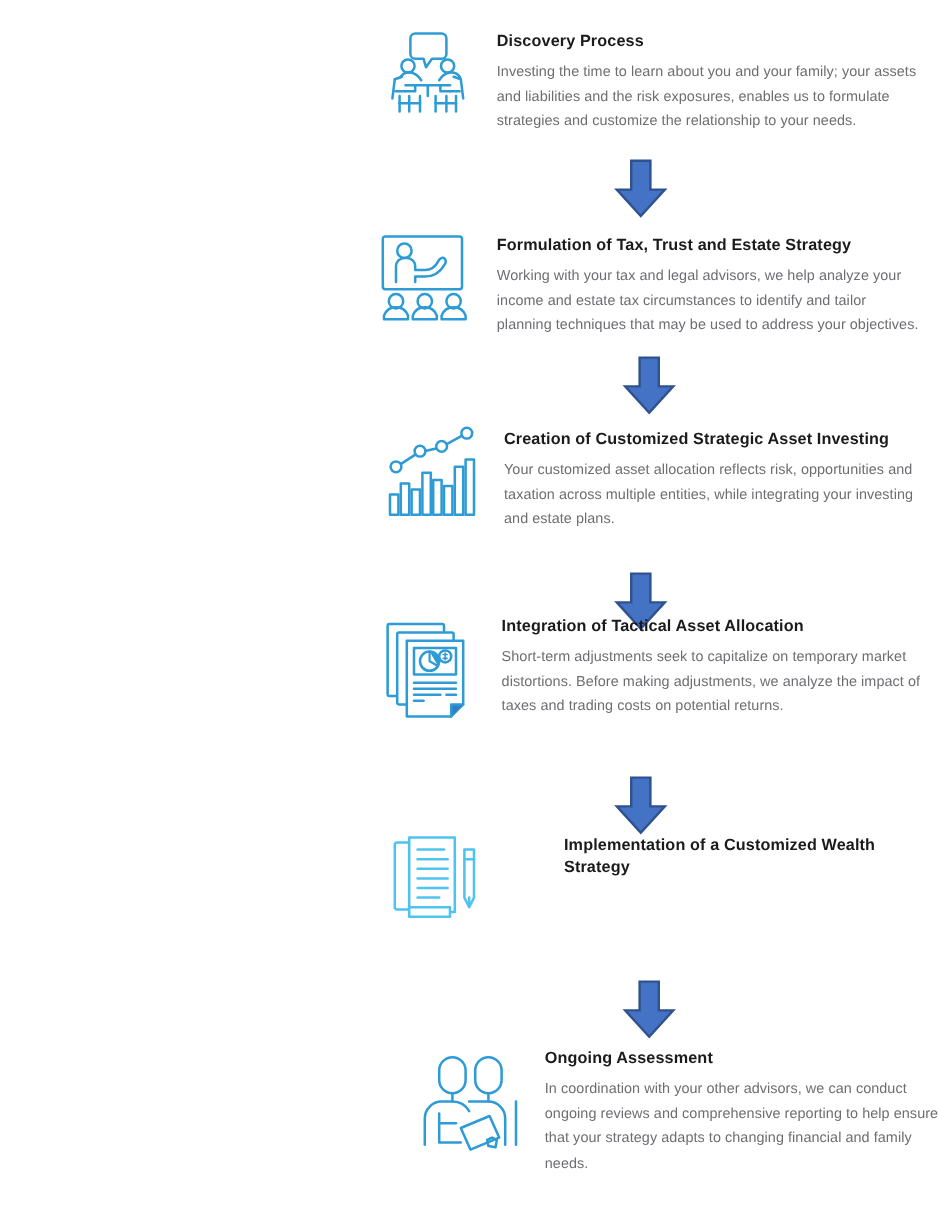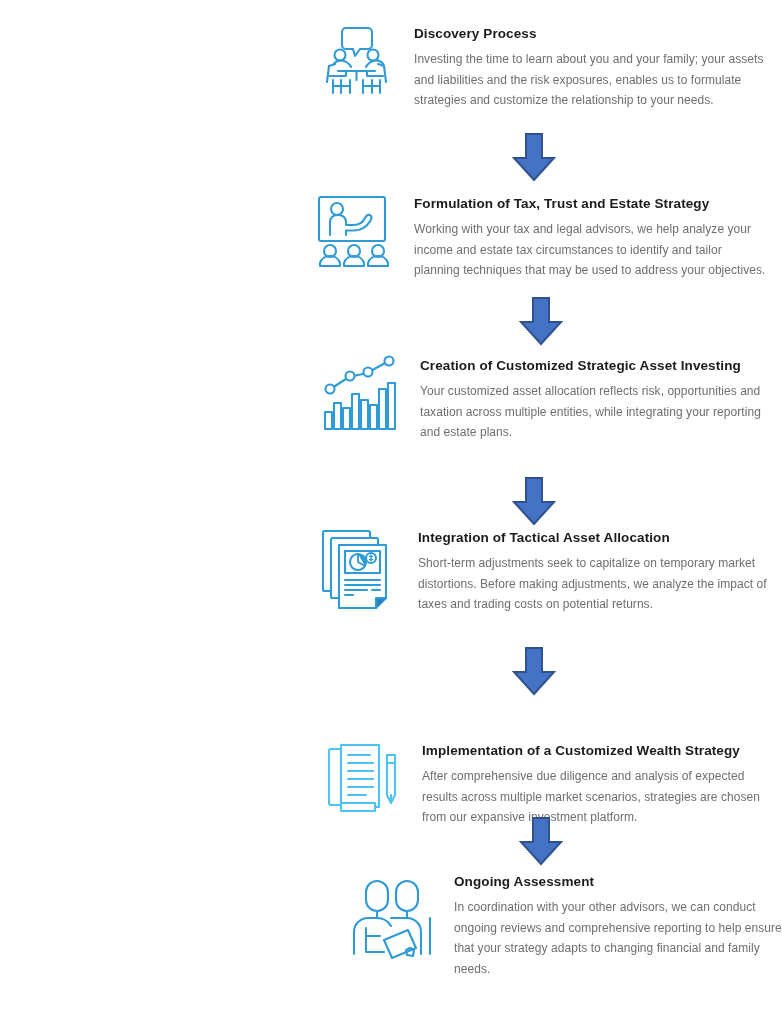--- a/index.html
+++ b/index.html
@@ -140,31 +140,31 @@
           <rect x="31" y="38" width="7" height="35"></rect>
           <rect x="40" y="44" width="7" height="29"></rect>
           <rect x="49" y="49" width="7" height="24"></rect>
           <rect x="58" y="33" width="7" height="40"></rect>
           <rect x="67" y="27" width="7" height="46"></rect>
         </g>
       </svg>
     </div>
     <div class="text-cell" style="padding-left:10px; width:352px;">
       <div class="step-title">Creation of Customized Strategic Asset Investing</div>
-      <div class="step-body">Your customized asset allocation reflects risk, opportunities and taxation across multiple entities, while integrating your reporting and estate plans.</div>
+      <div class="step-body">Your customized asset allocation reflects risk, opportunities and taxation across multiple entities, while integrating your investing and estate plans.</div>
     </div>
   </div>
 
   <div class="arrow" style="left:511px; top:478px;">
     <svg width="46" height="48" viewBox="0 0 46 48">
       <polygon points="15,0 31,0 31,24 43,24 23,46 3,24 15,24" fill="#4472c4" stroke="#2f528f" stroke-width="2"></polygon>
     </svg>
   </div>
 
-  <div class="step" style="left:312px; top:528px; width:460px;">
+  <div class="step" style="left:312px; top:512px; width:460px;align-items:flex-end;">
     <div class="icon-cell" style="width:92px;">
       <svg width="76" height="82" viewBox="0 0 76 82">
         <g fill="none" stroke="#2e9bd6" stroke-width="2.1" stroke-linecap="round" stroke-linejoin="round">
           <rect x="3" y="3" width="47" height="60" rx="1.5"></rect>
           <rect x="11" y="10" width="47" height="60" rx="1.5" fill="#ffffff"></rect>
           <path d="M19 17 h47 v53 l-10 10 h-37 z" fill="#ffffff"></path>
           <path d="M66 70 h-10 v10" fill="#2f7fc4" stroke="#2e9bd6"></path>
           <rect x="25" y="23" width="35" height="22"></rect>
           <circle cx="38" cy="34" r="8"></circle>
           <path d="M38 34 l0 -8 M38 34 l7 4" stroke-width="1.8"></path>
@@ -184,42 +184,41 @@
       <div class="step-body">Short-term adjustments seek to capitalize on temporary market distortions. Before making adjustments, we analyze the impact of taxes and trading costs on potential returns.</div>
     </div>
   </div>
 
   <div class="arrow" style="left:511px; top:648px;">
     <svg width="46" height="48" viewBox="0 0 46 48">
       <polygon points="15,0 31,0 31,24 43,24 23,46 3,24 15,24" fill="#4472c4" stroke="#2f528f" stroke-width="2"></polygon>
     </svg>
   </div>
 
-  <div class="step" style="left:318px; top:741px; width:460px;">
+  <div class="step" style="left:318px; top:694px; width:460px;gap:48px;">
     <div class="icon-cell" style="width:90px;">
       <svg width="76" height="76" viewBox="0 0 76 76">
         <g fill="none" stroke="#4ec3f0" stroke-width="2.1" stroke-linecap="round" stroke-linejoin="round">
           <path d="M6 8 h10 v56 h-10 a2 2 0 0 1 -2 -2 v-52 a2 2 0 0 1 2 -2 z"></path>
           <path d="M16 4 h38 v62 h-38 z" fill="#ffffff"></path>
           <path d="M16 62 h34 v8 h-34 z" fill="#ffffff"></path>
           <path d="M23 14 h22"></path>
           <path d="M23 22 h25"></path>
           <path d="M23 30 h25"></path>
           <path d="M23 38 h25"></path>
           <path d="M23 46 h25"></path>
           <path d="M23 54 h18"></path>
           <path d="M62 14 h8 v40 l-4 8 -4 -8 z"></path>
           <path d="M62 22 h8"></path>
           <path d="M66 54 v6"></path>
         </g>
       </svg>
     </div>
     <div class="text-cell" style="padding-left:14px; width:356px;">
       <div class="step-title">Implementation of a Customized Wealth Strategy</div>
-      <div class="step-body">After comprehensive due diligence and analysis of expected results across multiple market scenarios, strategies are chosen from our expansive investment platform.</div>
     </div>
   </div>
 
   <div class="arrow" style="left:518px; top:818px;">
     <svg width="46" height="48" viewBox="0 0 46 48">
       <polygon points="15,0 31,0 31,24 43,24 23,46 3,24 15,24" fill="#4472c4" stroke="#2f528f" stroke-width="2"></polygon>
     </svg>
   </div>
 
   <div class="step" style="left:338px; top:872px; width:460px;">

